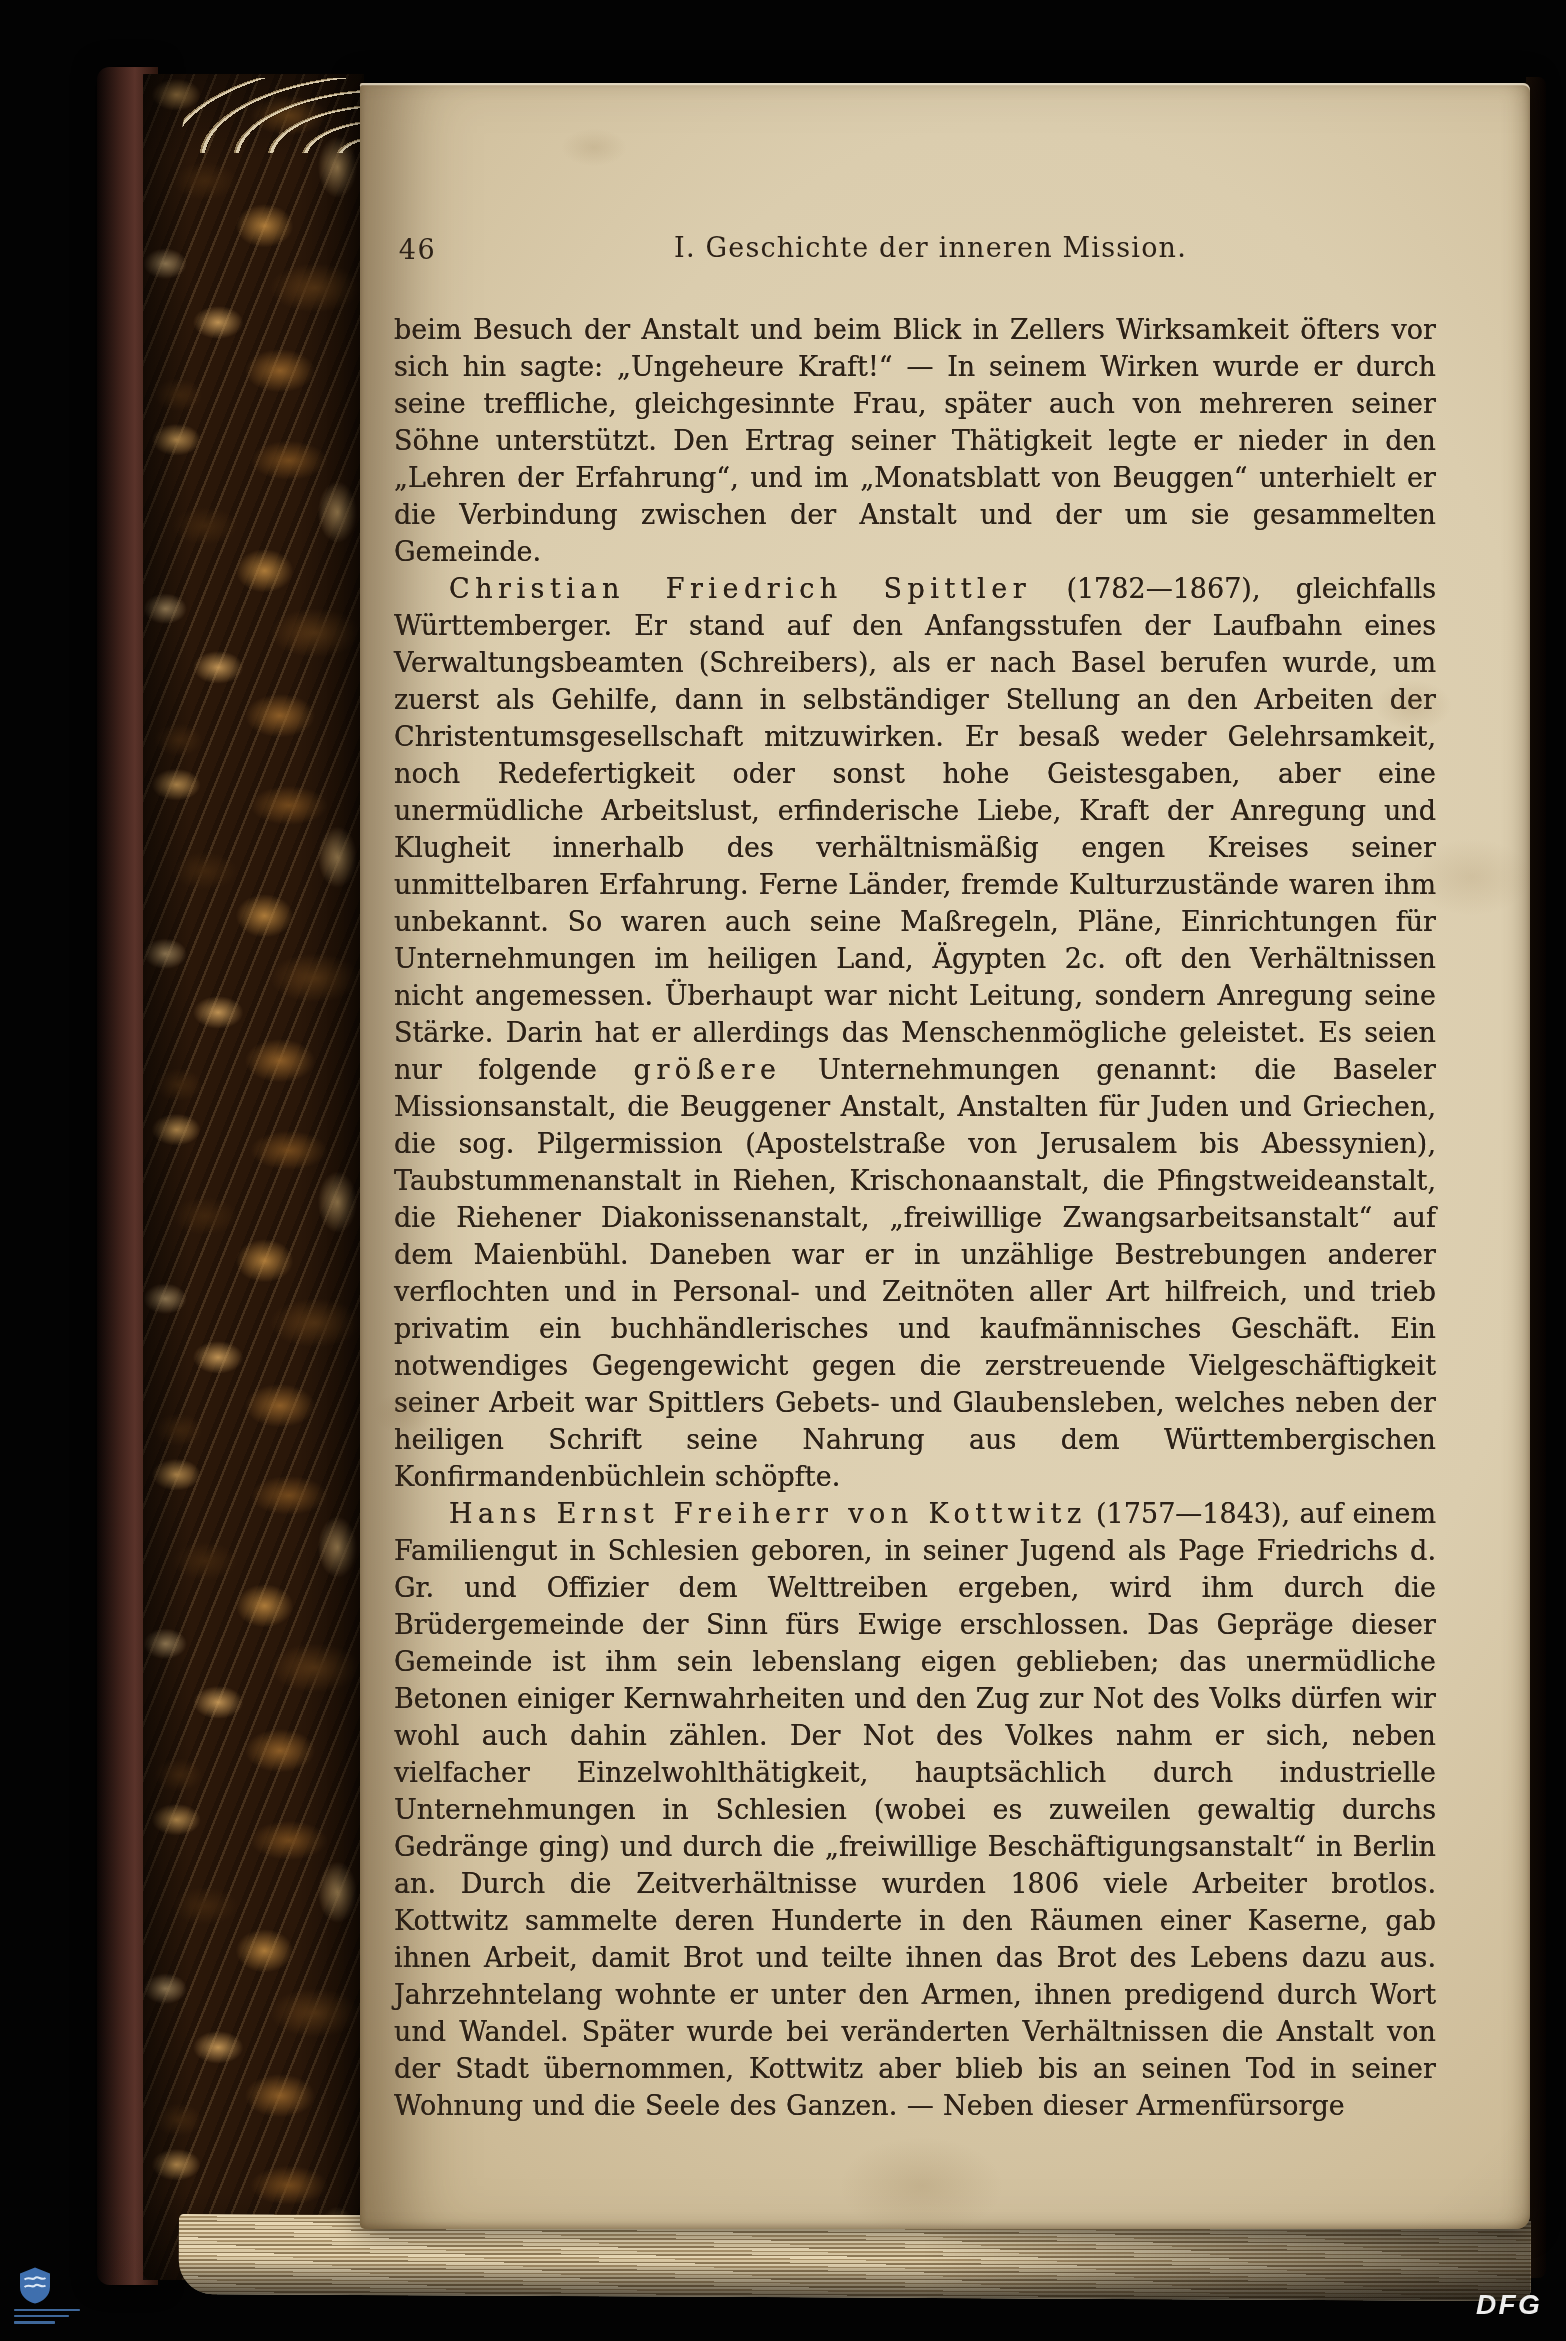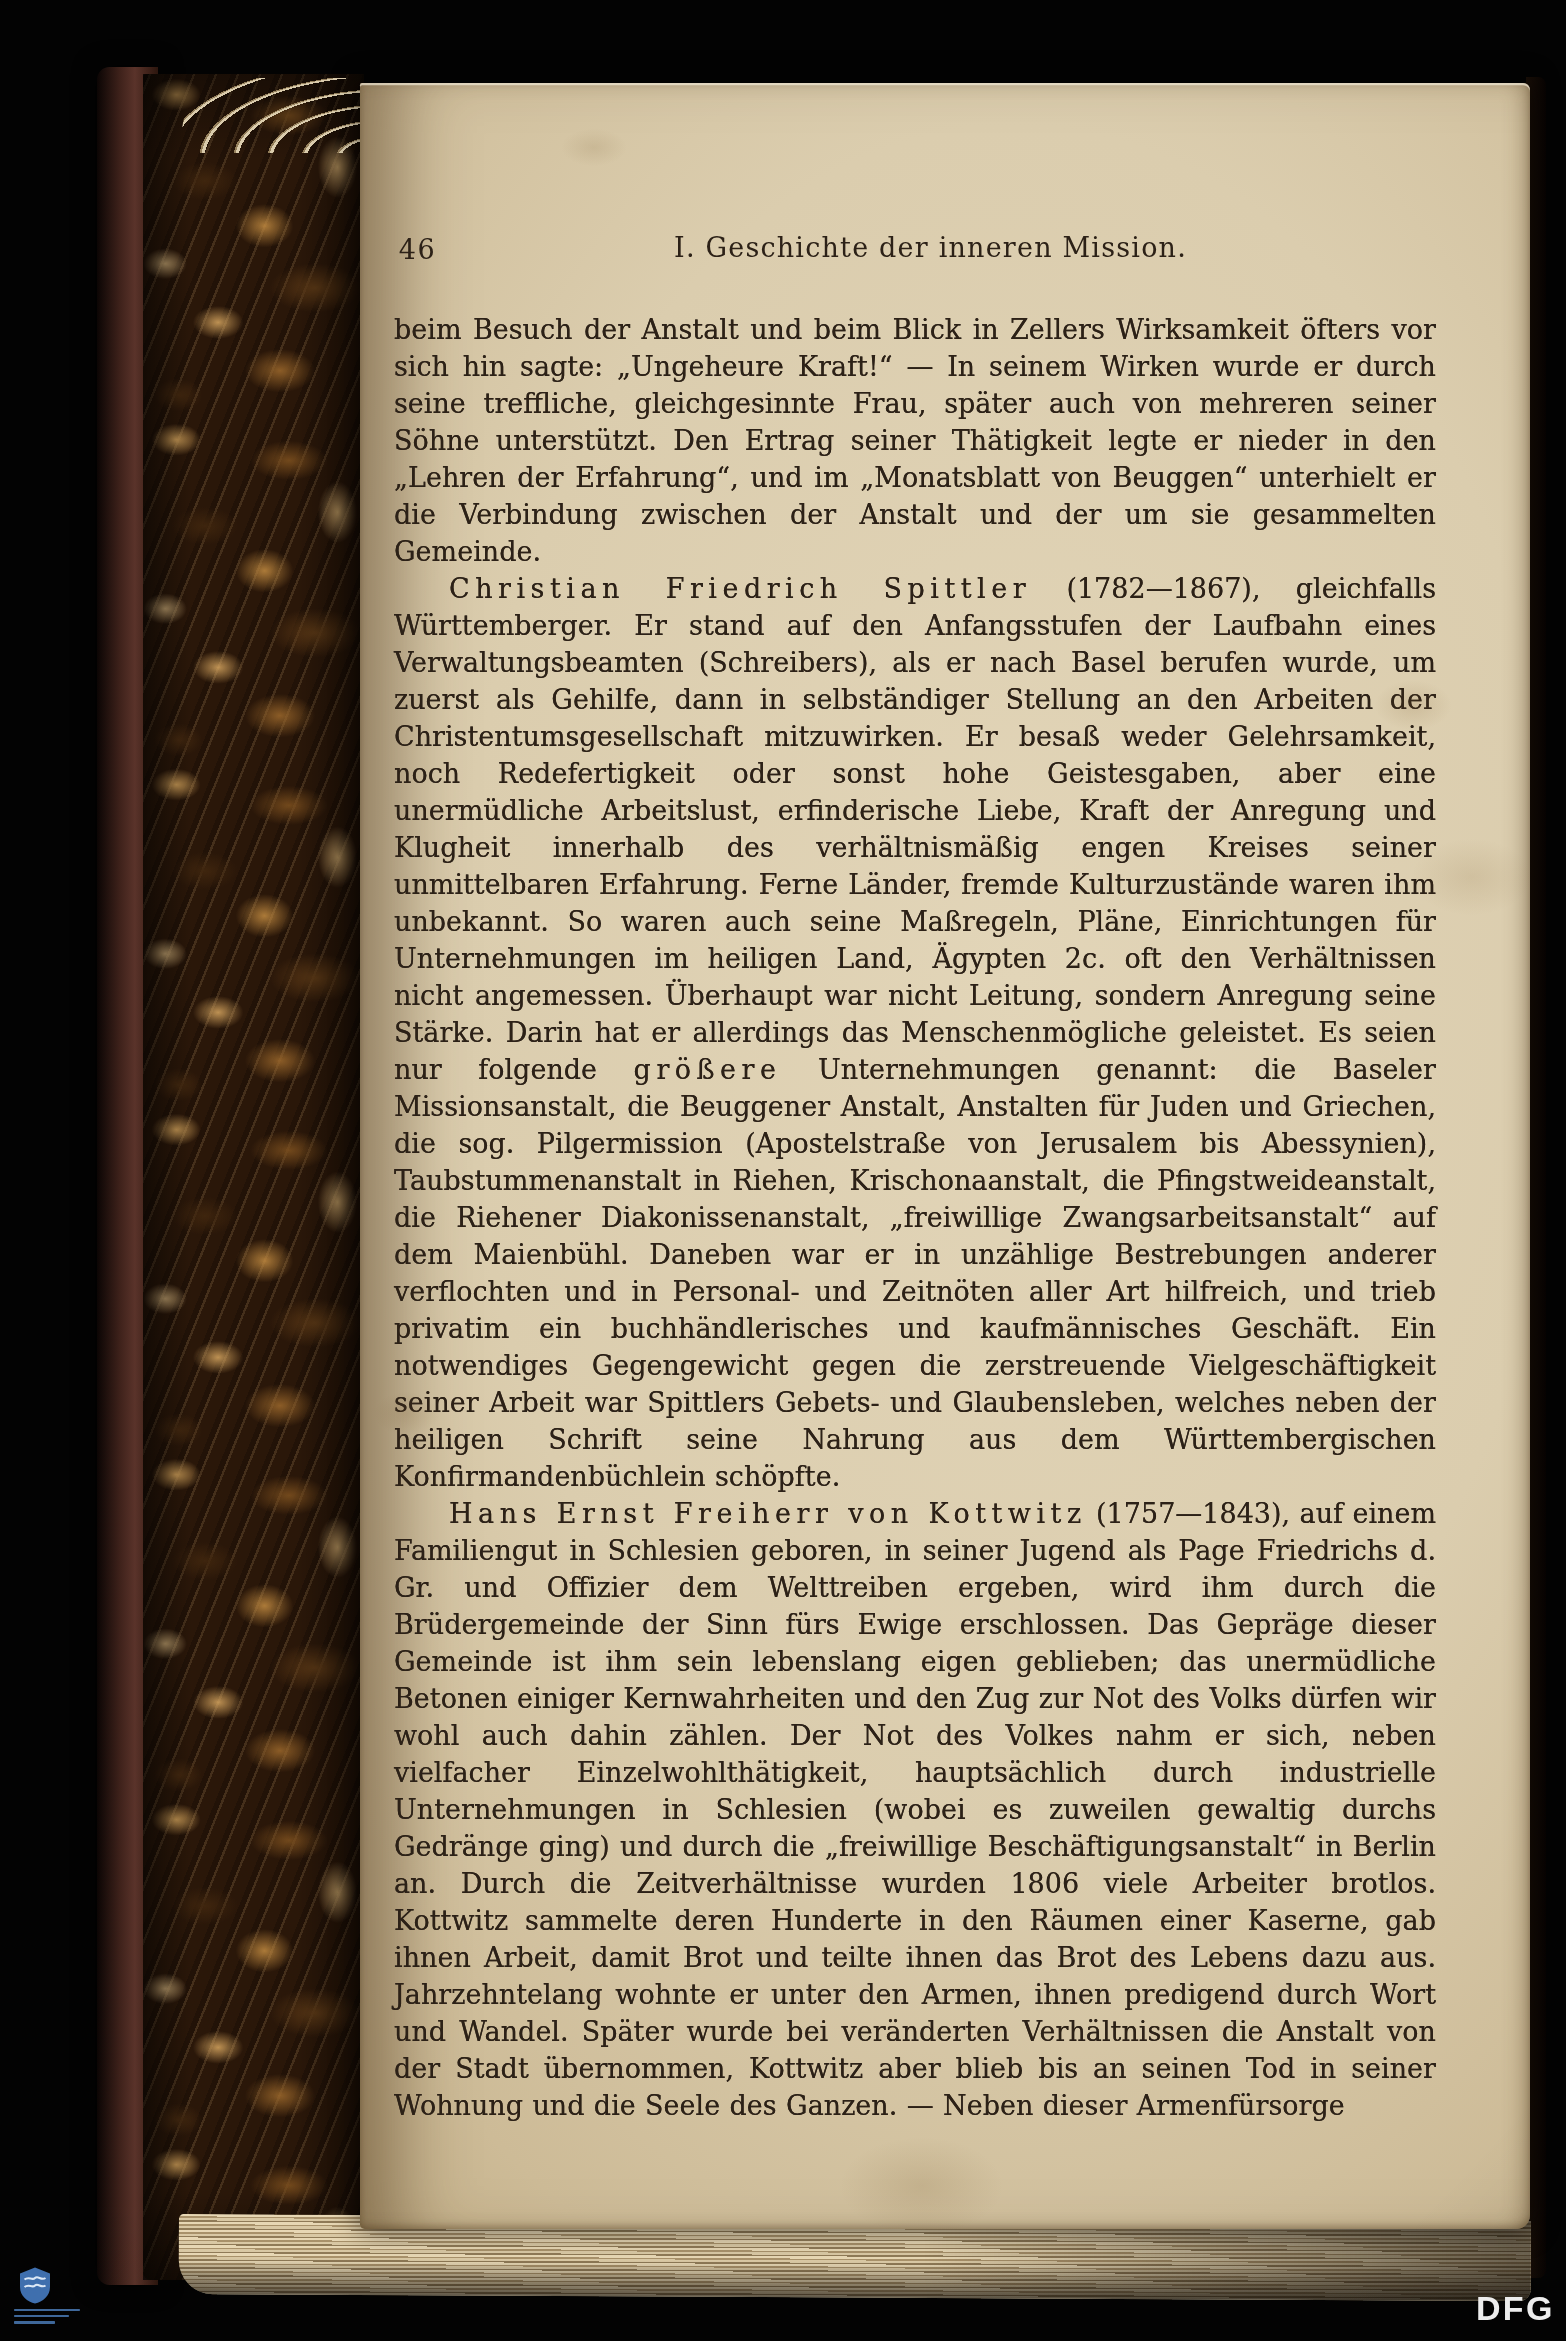--- a/index.html
+++ b/index.html
@@ -115,21 +115,21 @@
   }
   .stamp{position:absolute;left:12.5px;top:2266px;width:86px;}
   .stamp-icon{display:block;margin-left:4.7px;}
   .stamp-line{background:#4a7ab5;height:2.3px;margin:3.9px 0 0 1.6px;border-radius:0.8px;opacity:.85;}
   .stamp-line.l1{width:66px;}
   .stamp-line.l2{width:55px;}
   .stamp-line.l3{width:41px;}
   .dfg{
     position:absolute;left:1476px;top:2289px;
     font-family:"Liberation Sans", sans-serif;font-weight:700;
-    font-size:34px;letter-spacing:2.3px;color:#ededed;
+    font-size:28px;letter-spacing:2.3px;color:#ededed;font-style:italic;
   }
 </style>
 </head>
 <body>
 
 <div class="stage">
 
   <div class="cover-spine"></div>
   <div class="cover-marble"></div>
   <div class="cover-right"></div>

